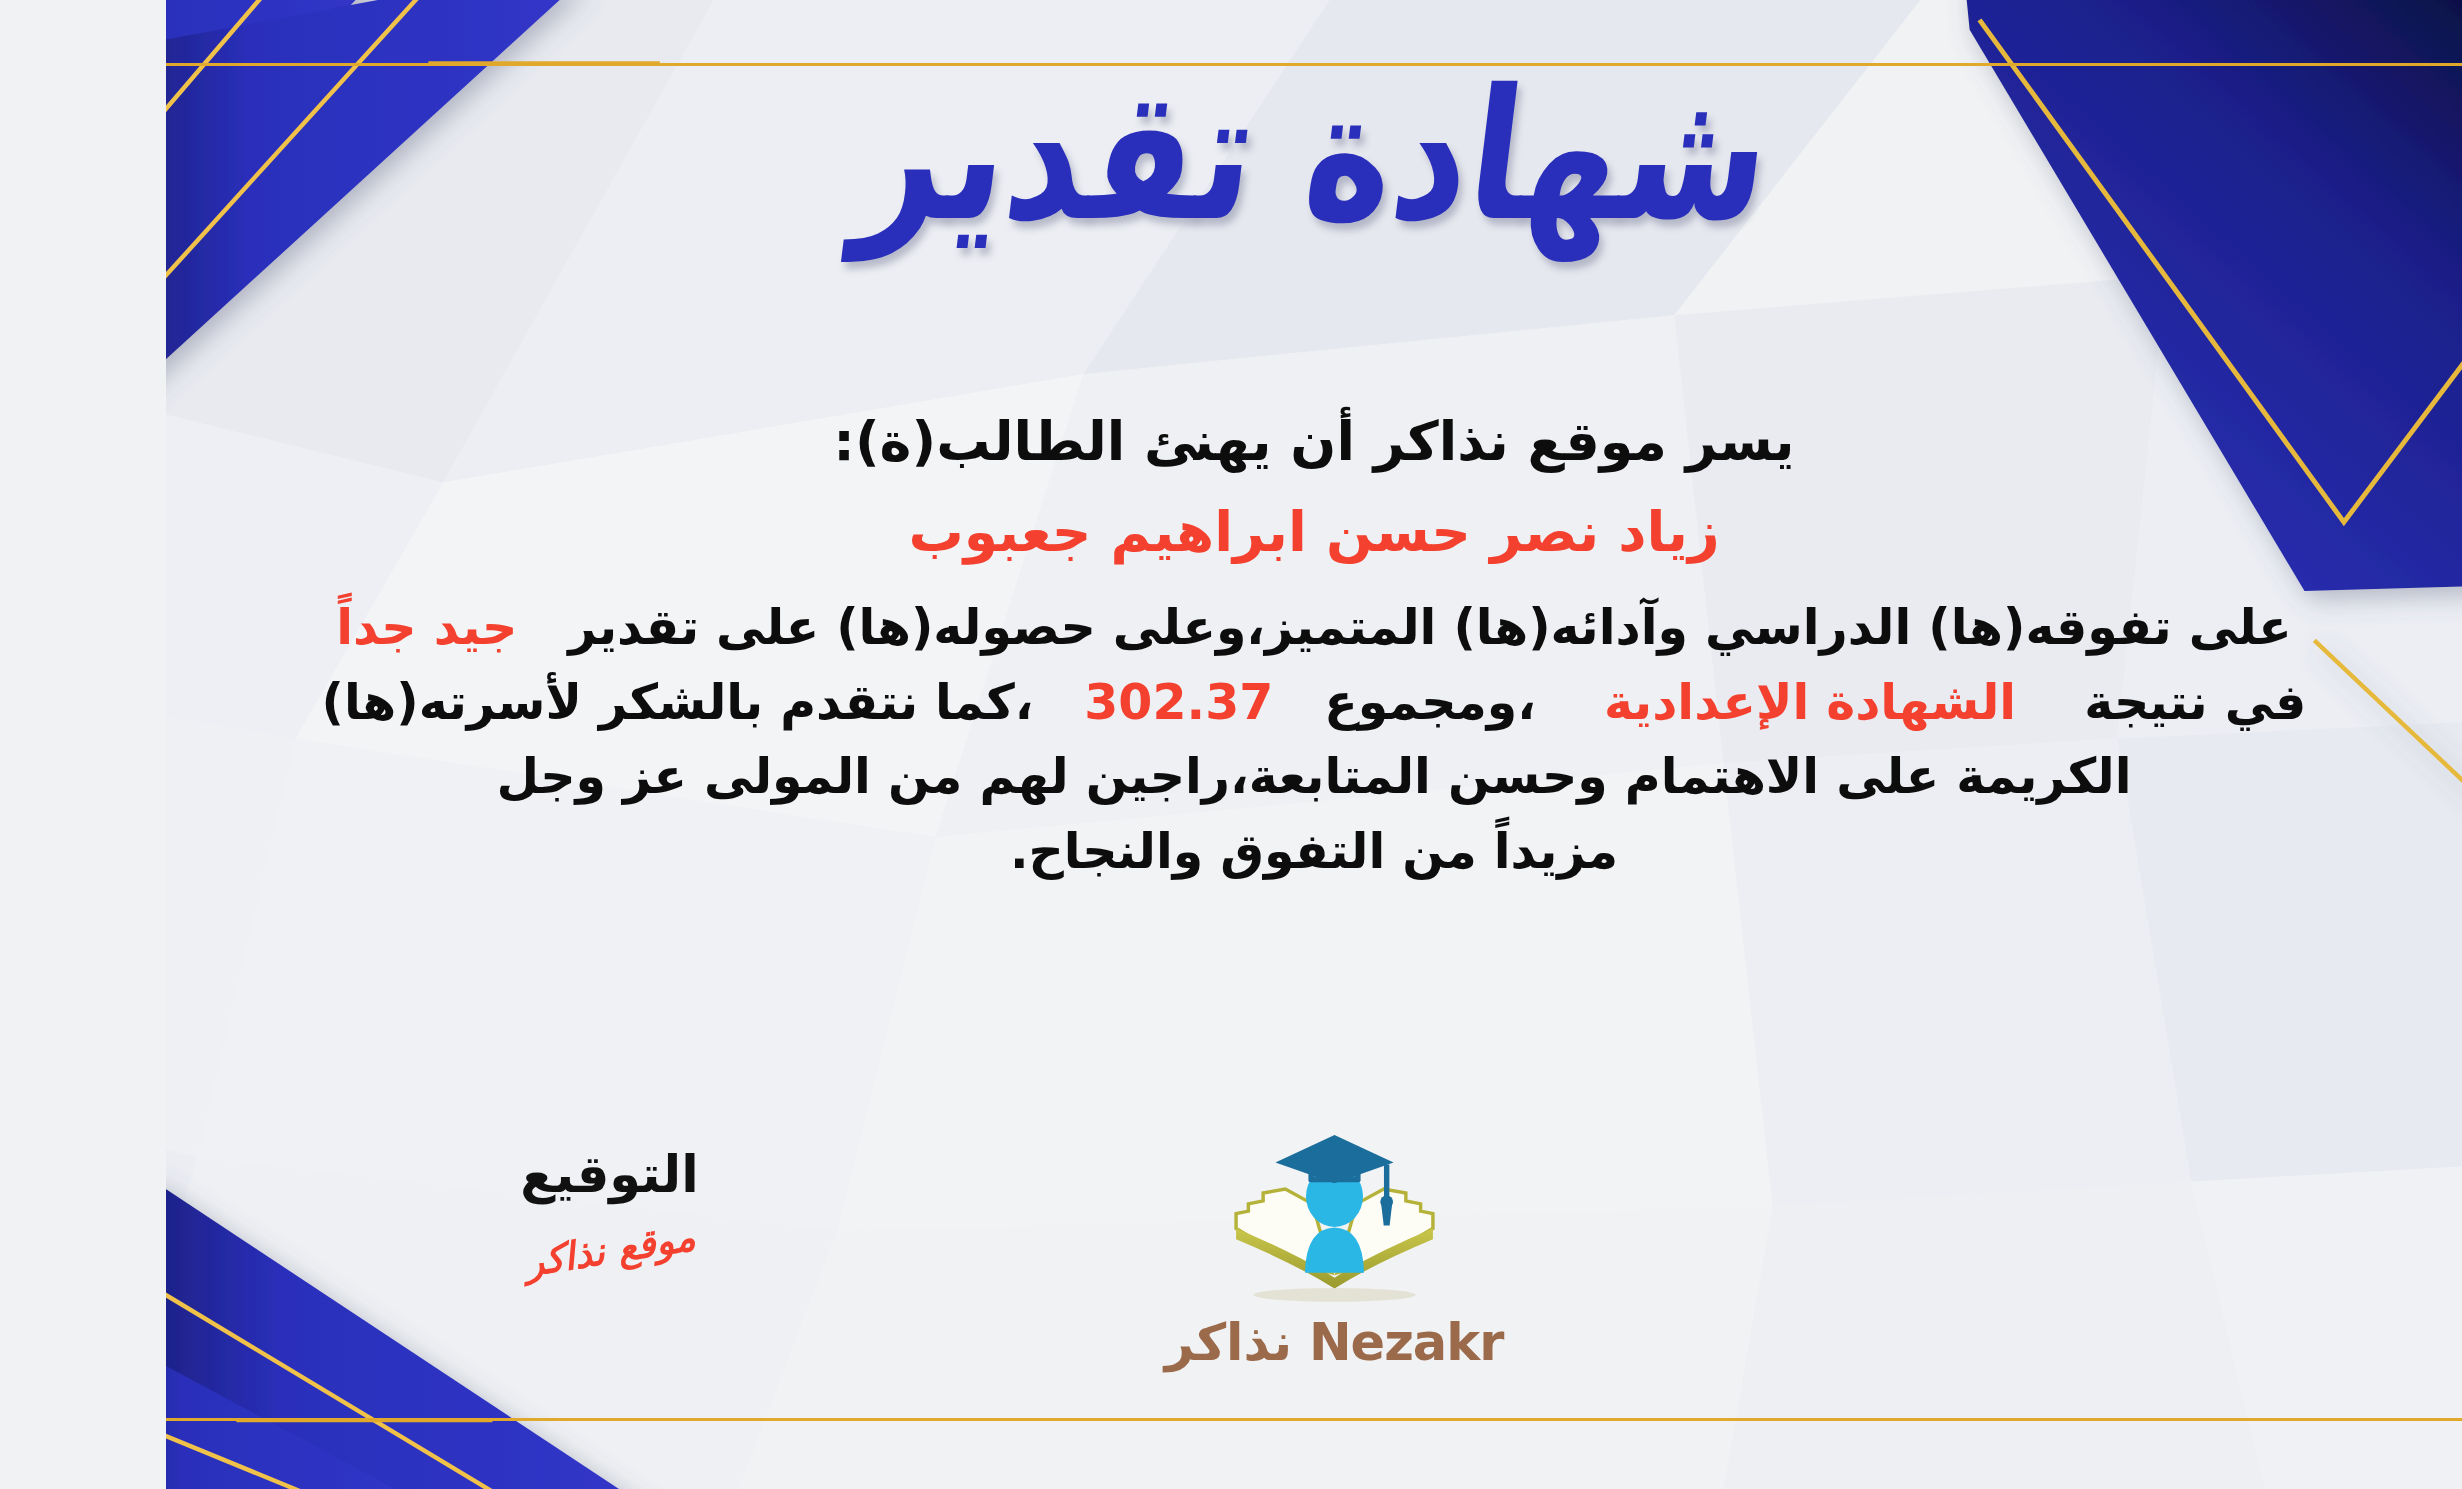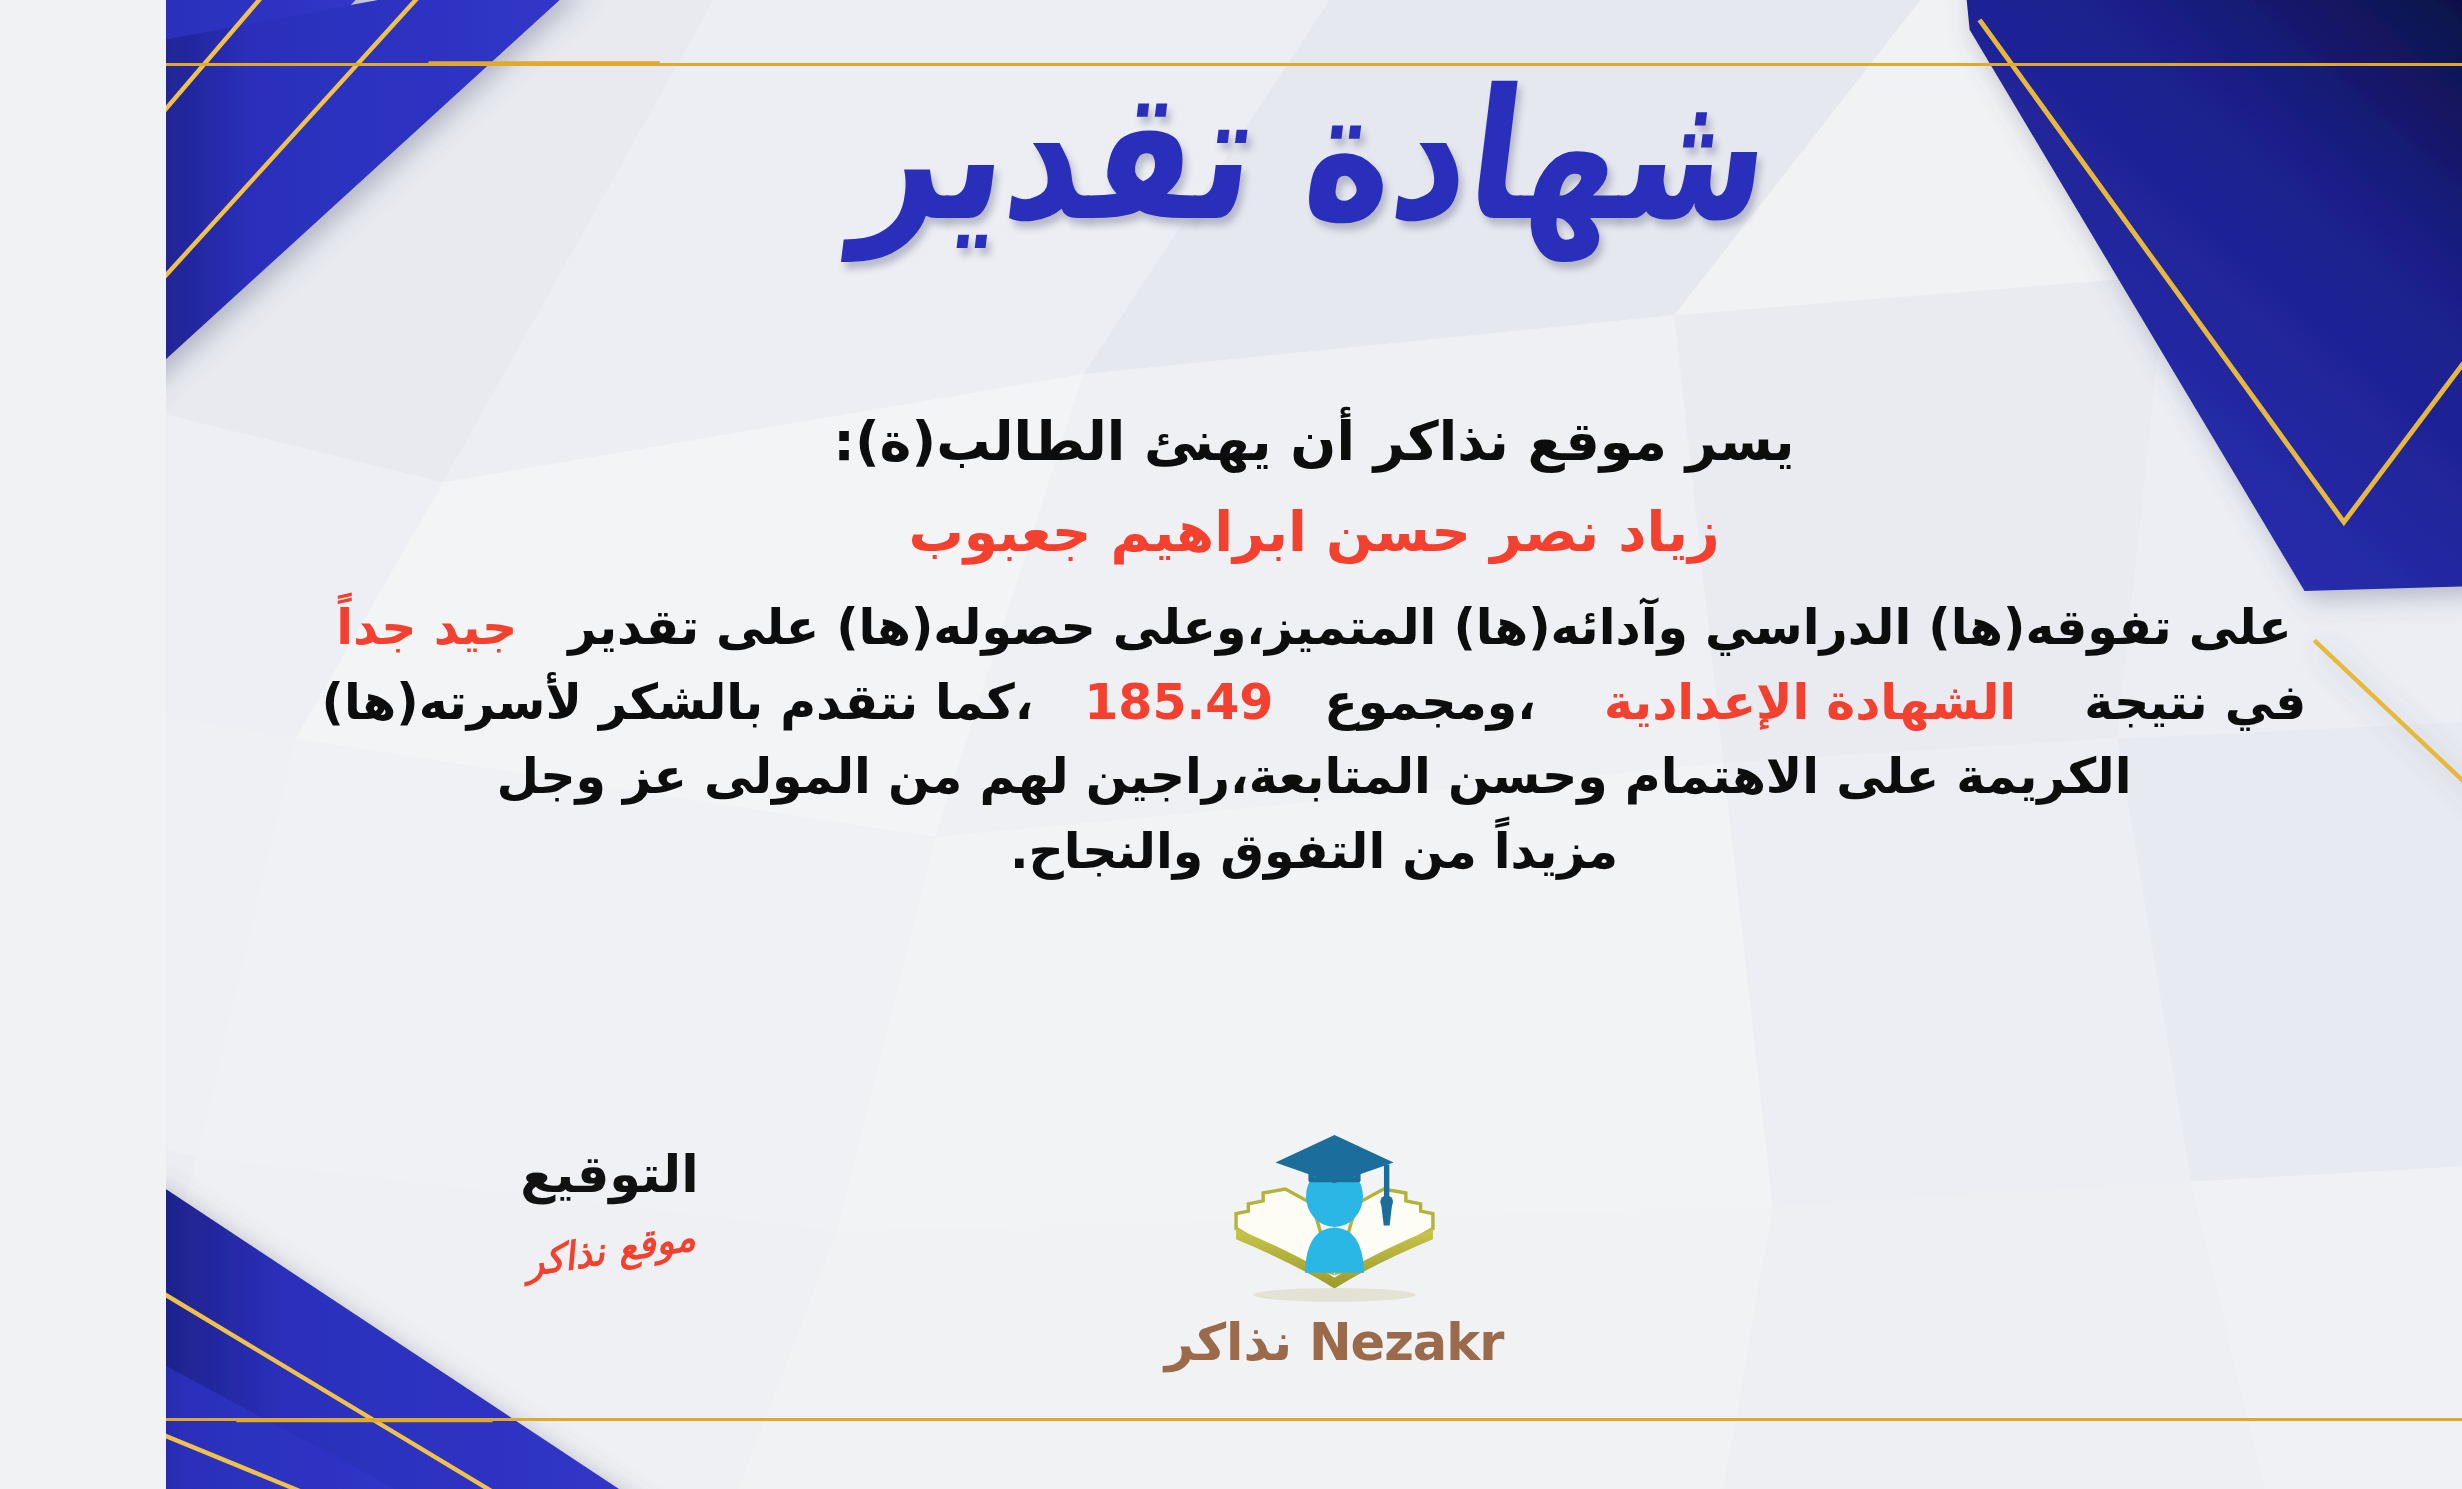--- a/index.html
+++ b/index.html
@@ -223,21 +223,21 @@
       <span class="hl-red">جيد جداً</span>
     </div>
 
     <div class="line para-line">
       <span>في نتيجة</span>
       <span class="sp-l"></span>
       <span class="hl-red">الشهادة الإعدادية</span>
       <span class="sp-l"></span>
       <span>،ومجموع</span>
       <span class="sp-s"></span>
-      <span class="hl-red">185.49</span>
+      <span class="hl-red">302.37</span>
       <span class="sp-s"></span>
       <span>،كما نتقدم بالشكر لأسرته(ها)</span>
     </div>
 
     <div class="line para-line">الكريمة على الاهتمام وحسن المتابعة،راجين لهم من المولى عز وجل</div>
 
     <div class="line para-line">مزيداً من التفوق والنجاح.</div>
   </div>
 
   <div id="signature-block">

